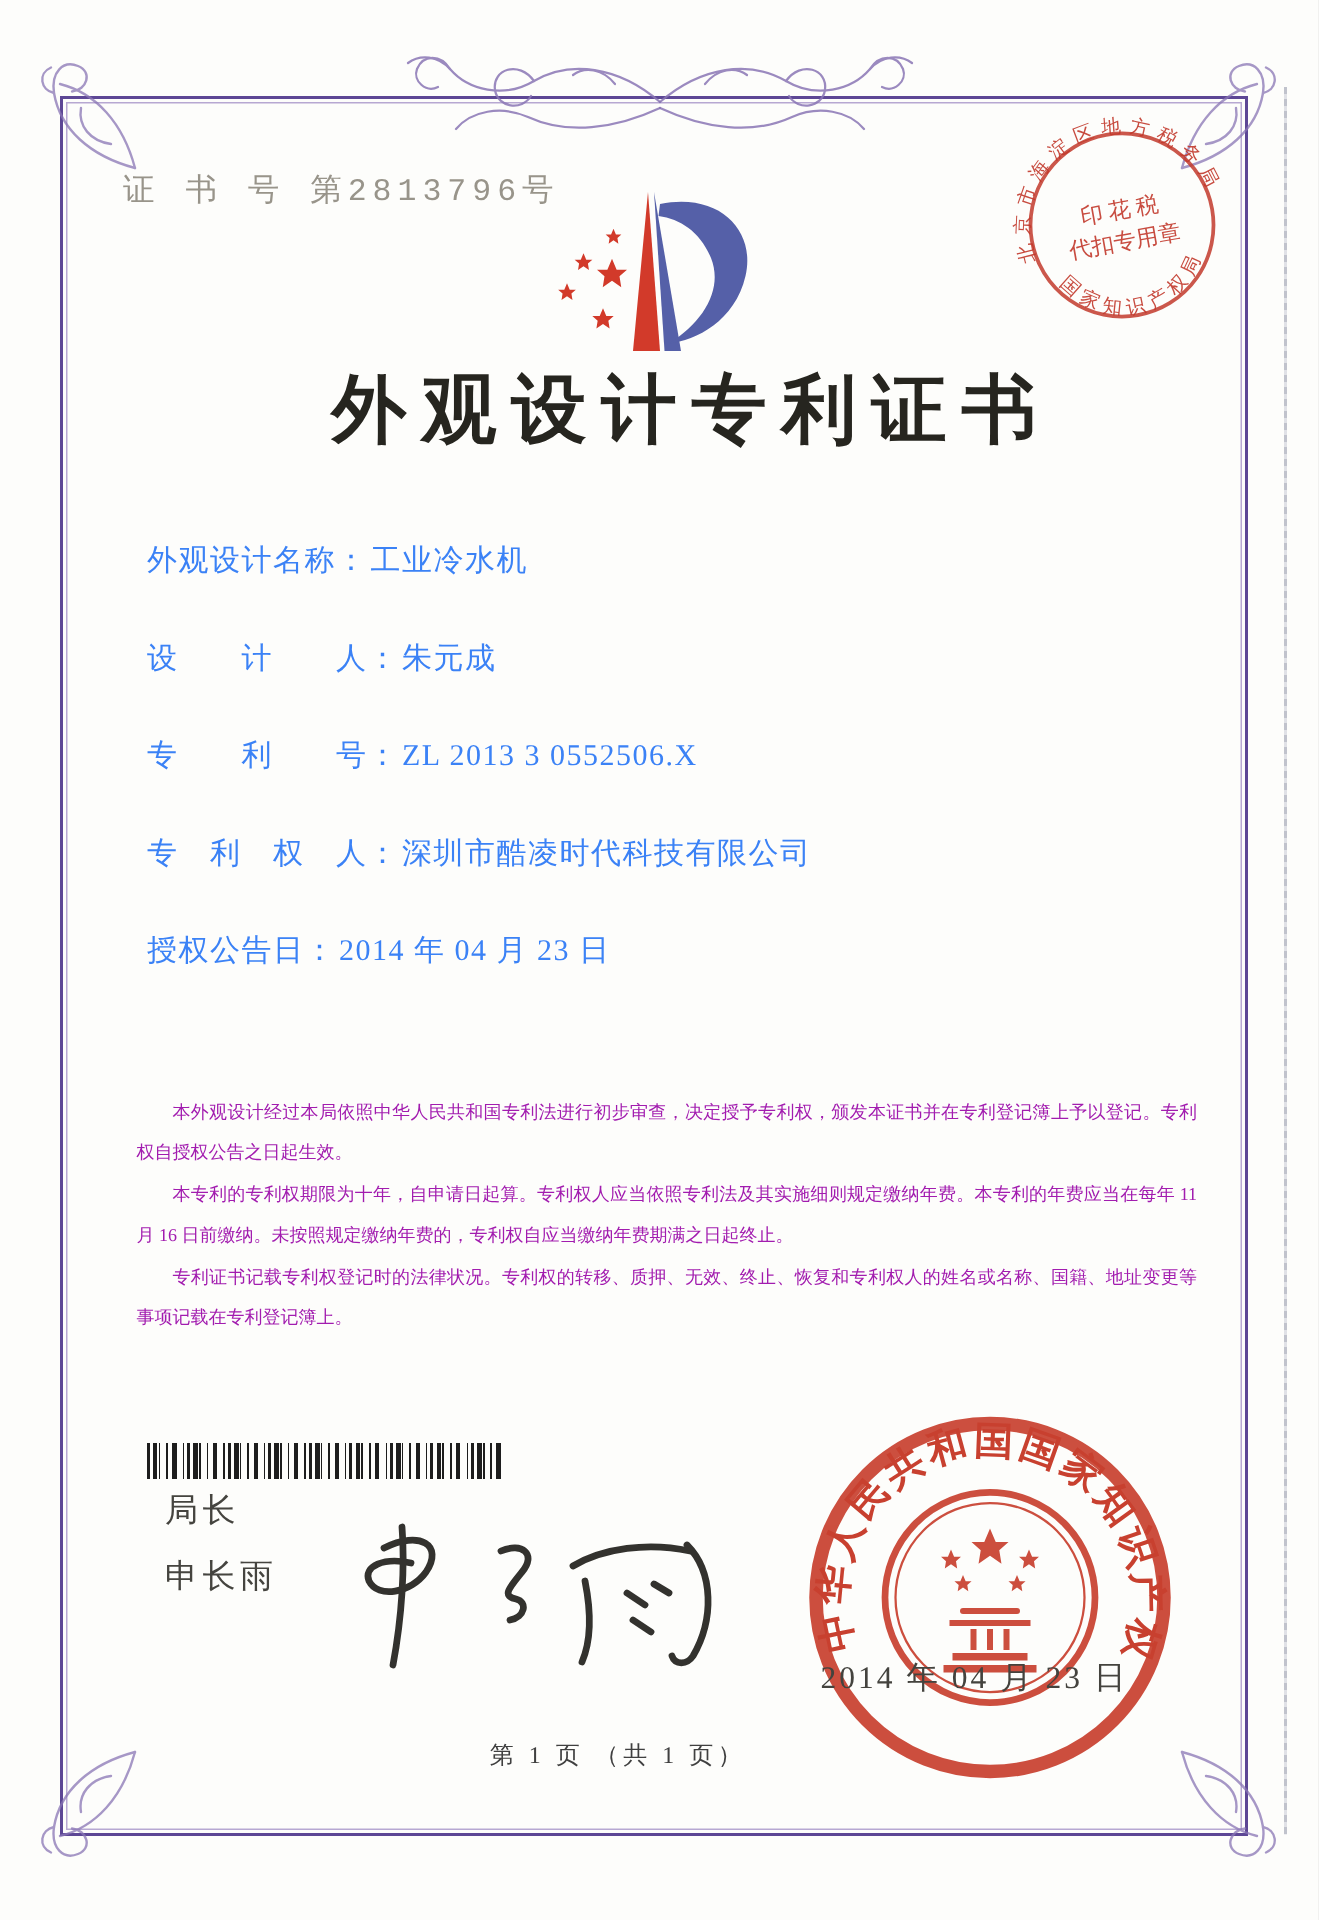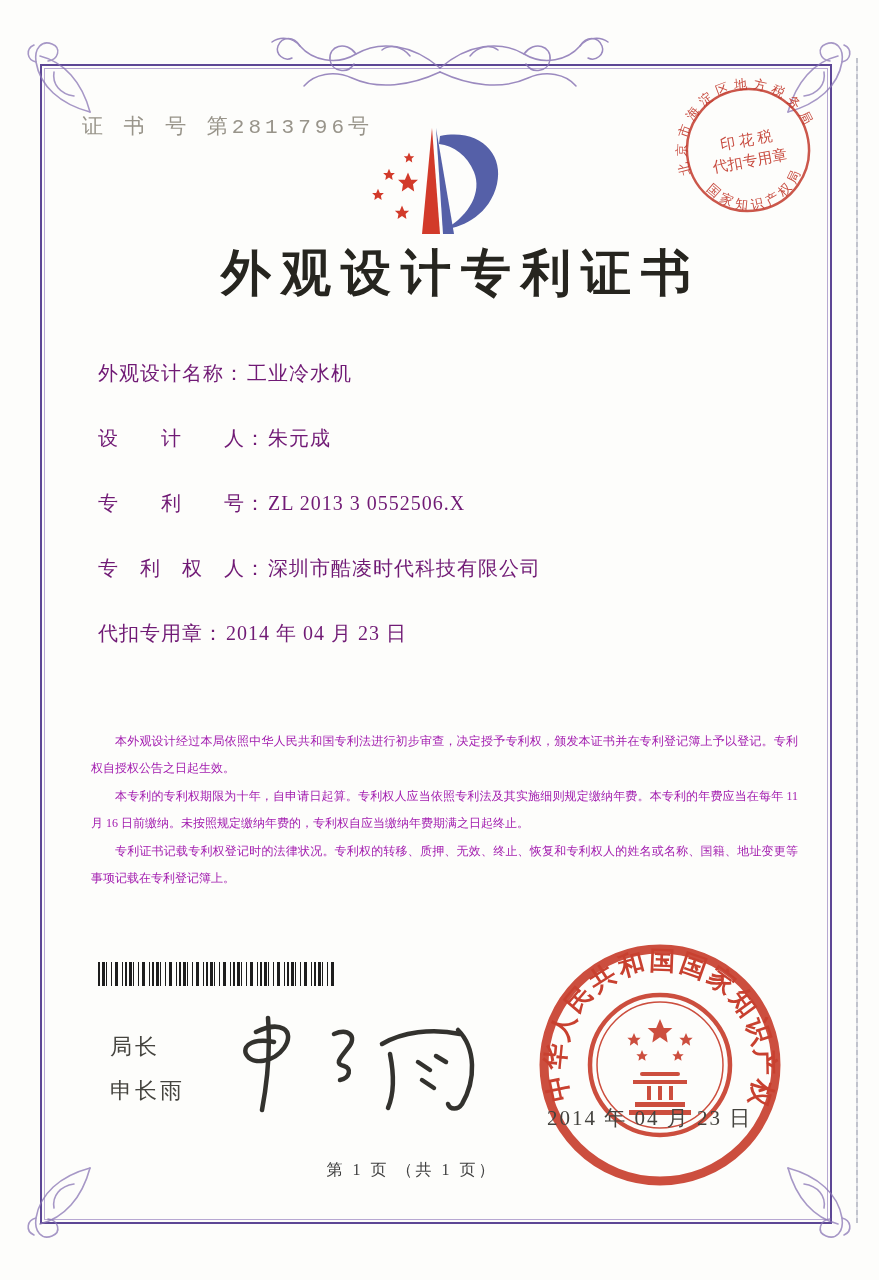--- a/index.html
+++ b/index.html
@@ -13,35 +13,35 @@
   .scan-edge{position:absolute;left:856px;top:58px;width:2px;height:1165px;
              background:repeating-linear-gradient(180deg,#8f93a6 0 5px,#c9cbd6 5px 8px);opacity:.55;}
   
   .cert-no{position:absolute;left:82px;top:112px;font-size:21px;letter-spacing:4px;
            color:#98948a;font-family:Liberation Mono, monospace;}
   .logo{position:absolute;left:360px;top:122px;}
   .title{position:absolute;left:0;right:0;top:240px;text-align:center;
          font-size:50px;font-weight:600;letter-spacing:10px;color:#26251f;padding-left:43px;}
   
   .fields{position:absolute;left:98px;top:360px;width:700px;}
-  .field-row{height:65px;font-size:20px;color:#701a75;letter-spacing:1px;}
+  .field-row{height:65px;font-size:20px;color:#3b82f6;letter-spacing:1px;}
   .field-row .lbl{margin-right:2px;}
   
   .body-text{position:absolute;left:91px;top:728px;width:707px;font-size:12px;
              line-height:27.4px;color:#a21caf;text-align:justify;}
   .body-text p{margin:0;text-indent:2em;}
   
   .barcode{position:absolute;left:98px;top:962px;width:240px;height:24px;
     background:
       repeating-linear-gradient(90deg,#1d1d1d 0 2px,transparent 2px 4px,#1d1d1d 4px 7px,
         transparent 7px 8px,#1d1d1d 8px 9px,transparent 9px 13px,#1d1d1d 13px 14px,
         transparent 14px 17px,#1d1d1d 17px 20px,transparent 20px 24px,#1d1d1d 24px 25px,
         transparent 25px 27px);}
   
-  .director{position:absolute;left:110px;top:1032px;
+  .director{position:absolute;left:110px;top:992px;
             font-family:"Liberation Sans","DejaVu Sans",sans-serif;
             font-size:22px;color:#45443f;letter-spacing:3px;}
   .director div{margin-bottom:14px;}
   .signature{position:absolute;left:222px;top:1012px;}
   
   .seal{position:absolute;left:535px;top:940px;}
   .seal-date{position:absolute;left:547px;top:1104px;font-size:21px;letter-spacing:2px;
              color:#44433e;z-index:5;}
   .tax-stamp{position:absolute;left:668px;top:70px;transform:rotate(-10deg);}
   
@@ -118,21 +118,21 @@
     <div class="field-row">
       <span class="lbl">设　　计　　人：</span><span>朱元成</span>
     </div>
     <div class="field-row">
       <span class="lbl">专　　利　　号：</span><span>ZL 2013 3 0552506.X</span>
     </div>
     <div class="field-row">
       <span class="lbl">专　利　权　人：</span><span>深圳市酷凌时代科技有限公司</span>
     </div>
     <div class="field-row">
-      <span class="lbl">代扣专用章：</span><span>2014 年 04 月 23 日</span>
+      <span class="lbl">授权公告日：</span><span>2014 年 04 月 23 日</span>
     </div>
   </div>
 
   <div class="body-text">
     <p>本外观设计经过本局依照中华人民共和国专利法进行初步审查，决定授予专利权，颁发本证书并在专利登记簿上予以登记。专利权自授权公告之日起生效。</p>
     <p>本专利的专利权期限为十年，自申请日起算。专利权人应当依照专利法及其实施细则规定缴纳年费。本专利的年费应当在每年 11 月 16 日前缴纳。未按照规定缴纳年费的，专利权自应当缴纳年费期满之日起终止。</p>
     <p>专利证书记载专利权登记时的法律状况。专利权的转移、质押、无效、终止、恢复和专利权人的姓名或名称、国籍、地址变更等事项记载在专利登记簿上。</p>
   </div>
 
   <div class="barcode"></div>

